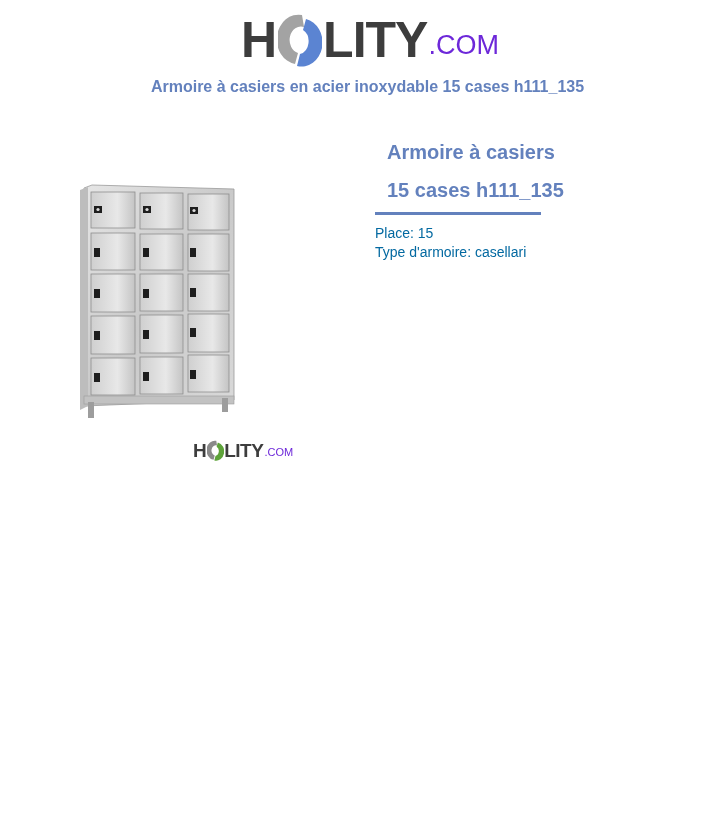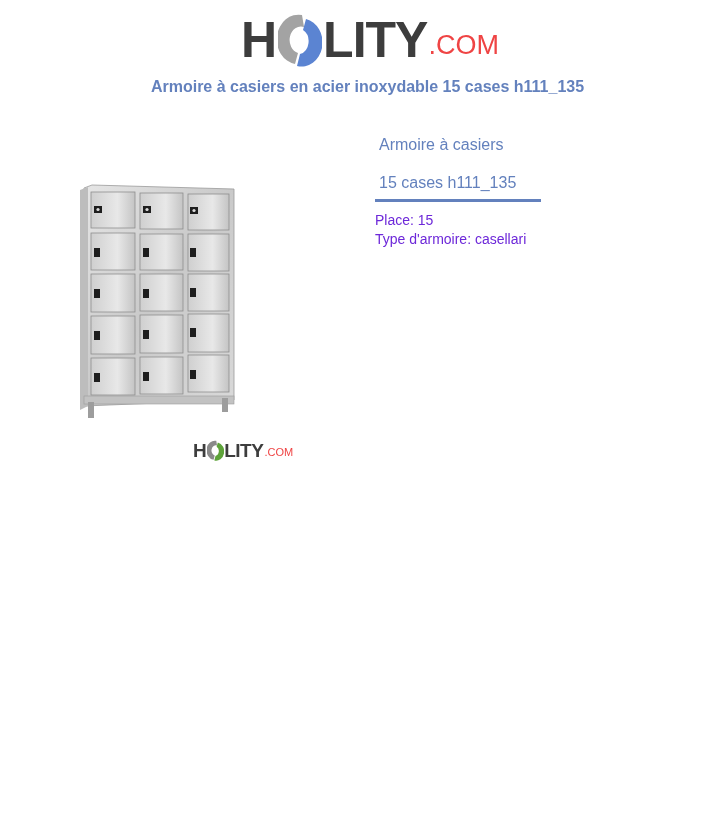--- a/index.html
+++ b/index.html
@@ -28,21 +28,21 @@
     .logo-letters {
       font-family: "Liberation Sans", sans-serif;
       font-weight: bold;
       color: #3d3d3d;
       font-size: 50px;
       line-height: 50px;
       letter-spacing: -1px;
     }
     .logo-dotcom {
       font-family: "Liberation Sans", sans-serif;
-      color: #ef4444;
+      color: #6d28d9;
       font-size: 27px;
       line-height: 27px;
       margin-left: 1px;
       align-self: flex-end;
       margin-bottom: 9px;
     }
     .logo-ring {
       display: inline-block;
       width: 44px;
       height: 54px;
@@ -92,41 +92,41 @@
       margin: 0 0 0 1px;
     }
     
     .info {
       position: absolute;
       left: 375px;
       top: 131px;
       width: 300px;
     }
     .info-heading {
-      font-size: 16px;
-      font-weight: normal;
+      font-size: 20px;
+      font-weight: bold;
       color: #6381bd;
       line-height: 19px;
-      margin: 4px;
+      margin: 12px;
     }
     .info-rule {
       width: 166px;
       height: 3px;
       background: #6381bd;
       margin-top: 7px;
       margin-bottom: 9px;
     }
     .spec-list {
       margin: 0;
       padding: 0;
       list-style: none;
     }
     .spec-item {
       font-size: 14px;
-      color: #6d28d9;
+      color: #0369a1;
       line-height: 19px;
     }
   </style>
 </head>
 <body>
 
 <div class="page">
 
   <div class="logo-top">
     <span class="logo-letters">H</span>

